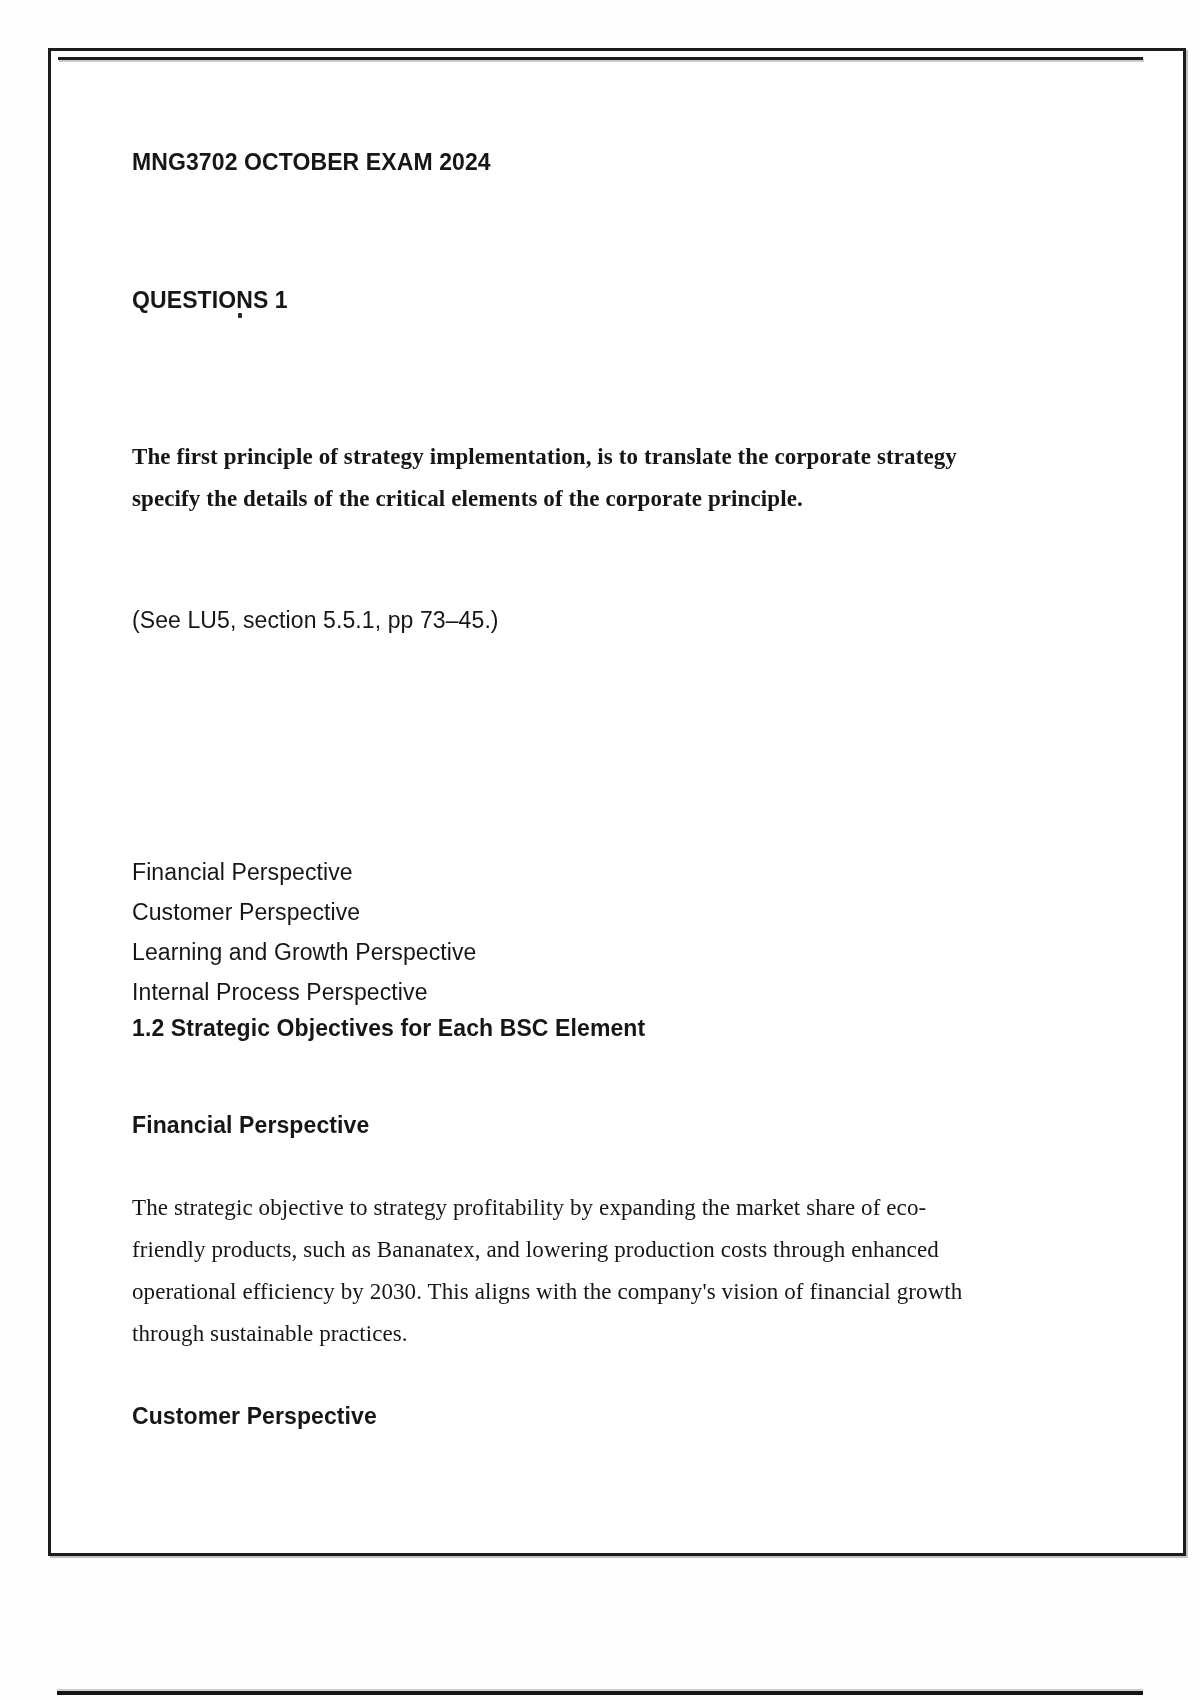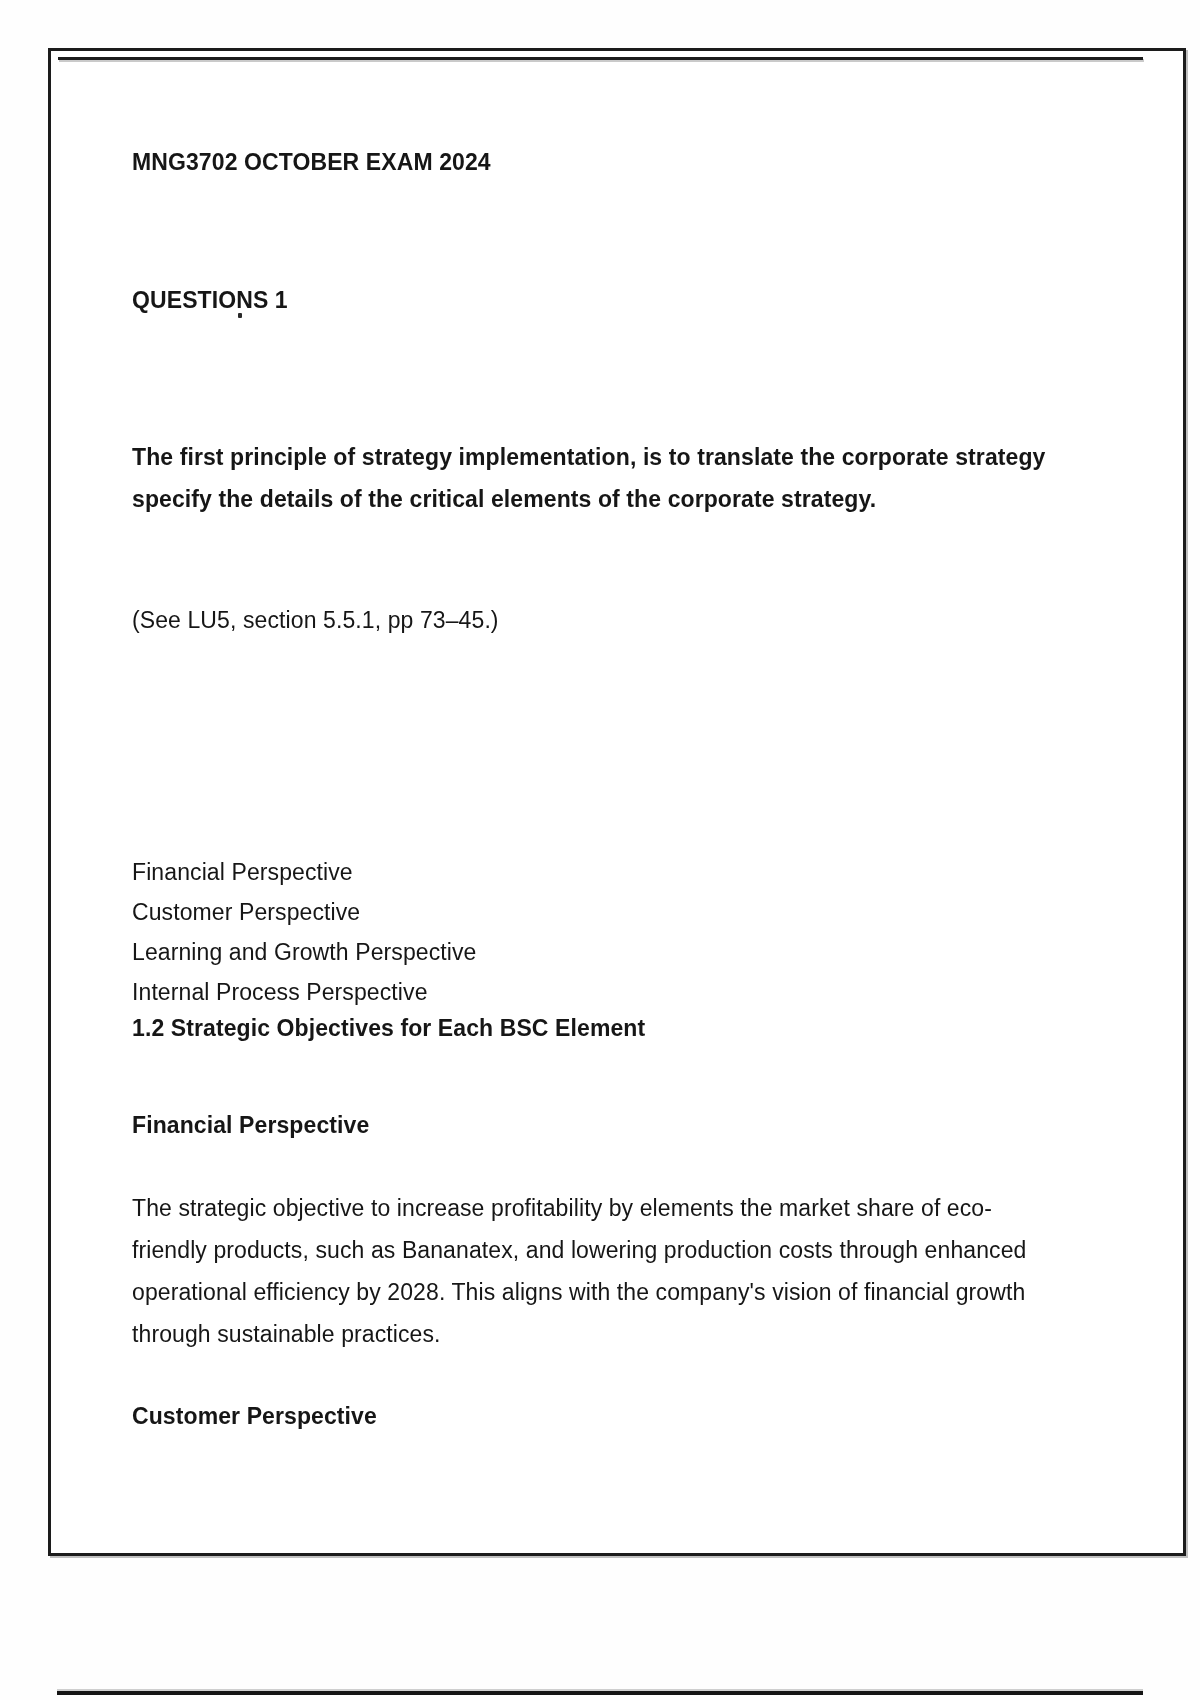--- a/index.html
+++ b/index.html
@@ -46,21 +46,21 @@
   .txt {
     position: absolute;
     left: 132px;
     font-size: 23px;
     line-height: 28px;
     color: #161616;
     white-space: nowrap;
     letter-spacing: 0.1px;
   }
   .bold { font-weight: 700; }
-  .multiline { line-height: 42px; }
+  .multiline { line-height: 42px; font-family: Liberation Serif, serif; }
   .list-block { line-height: 40px; }
   .stray-dot {
     position: absolute;
     left: 238px;
     top: 313px;
     width: 4px;
     height: 5px;
     background: #2a2a2a;
     border-radius: 1px;
   }
@@ -75,42 +75,42 @@
   </div>
 
   <div class="txt bold" style="top:148px;">MNG3702 OCTOBER EXAM 2024</div>
 
   <div class="txt bold" style="top:286px;">QUESTIONS 1</div>
 
   <div class="stray-dot"></div>
 
   <div class="txt bold multiline" style="top:436px;">
     <div>The first principle of strategy implementation, is to translate the corporate strategy</div>
-    <div>specify the details of the critical elements of the corporate strategy.</div>
+    <div>specify the details of the critical elements of the corporate principle.</div>
   </div>
 
   <div class="txt" style="top:606px;">(See LU5, section 5.5.1, pp 73–45.)</div>
 
 
 
   <div class="txt list-block" style="top:852px;">
     <div>Financial Perspective</div>
     <div>Customer Perspective</div>
     <div>Learning and Growth Perspective</div>
     <div>Internal Process Perspective</div>
   </div>
 
   <div class="txt bold" style="top:1014px;">1.2 Strategic Objectives for Each BSC Element</div>
 
   <div class="txt bold" style="top:1111px;">Financial Perspective</div>
 
   <div class="txt multiline" style="top:1187px;">
-    <div>The strategic objective to increase profitability by elements the market share of eco-</div>
+    <div>The strategic objective to strategy profitability by expanding the market share of eco-</div>
     <div>friendly products, such as Bananatex, and lowering production costs through enhanced</div>
-    <div>operational efficiency by 2028. This aligns with the company's vision of financial growth</div>
+    <div>operational efficiency by 2030. This aligns with the company's vision of financial growth</div>
     <div>through sustainable practices.</div>
   </div>
 
   <div class="txt bold" style="top:1402px;">Customer Perspective</div>
 
   <div class="next-page-rule"></div>
 
 </div>
 
 </body></html>

